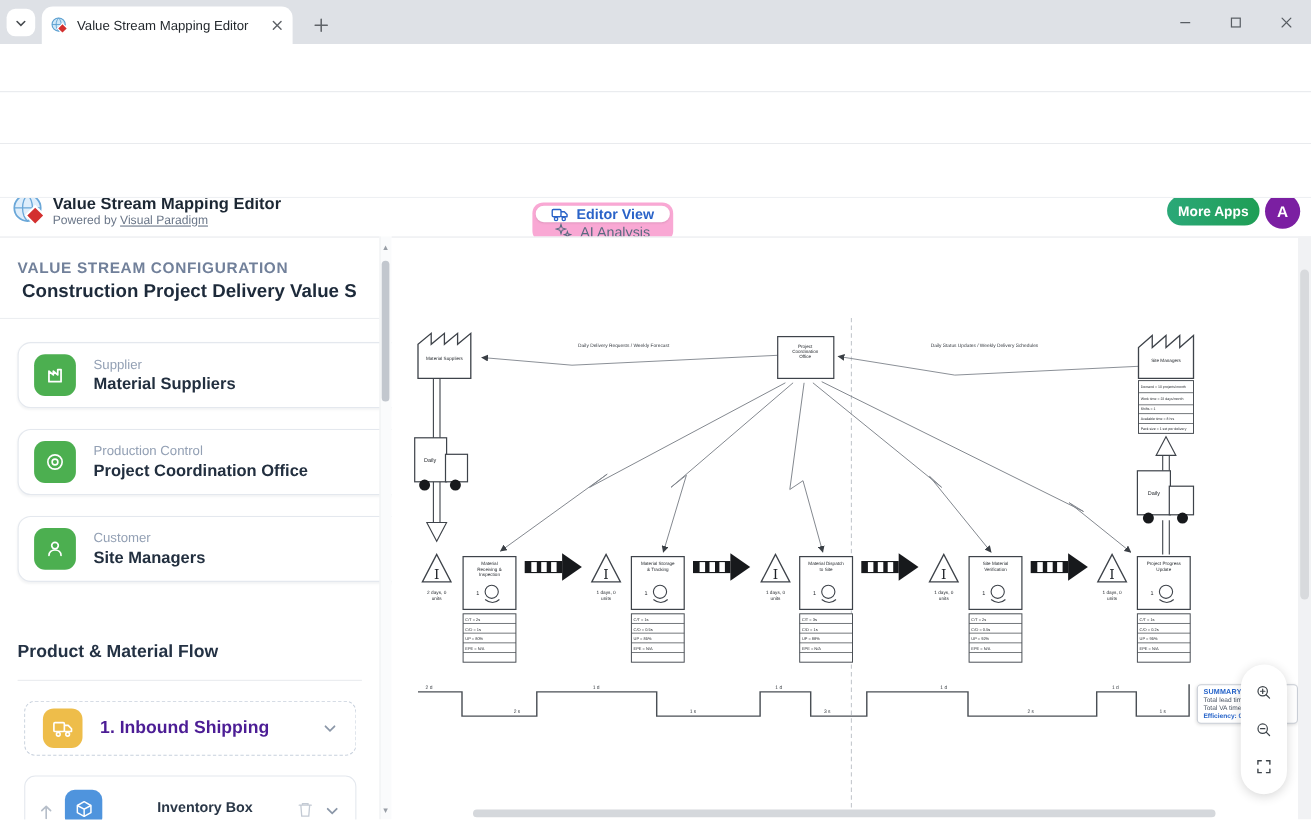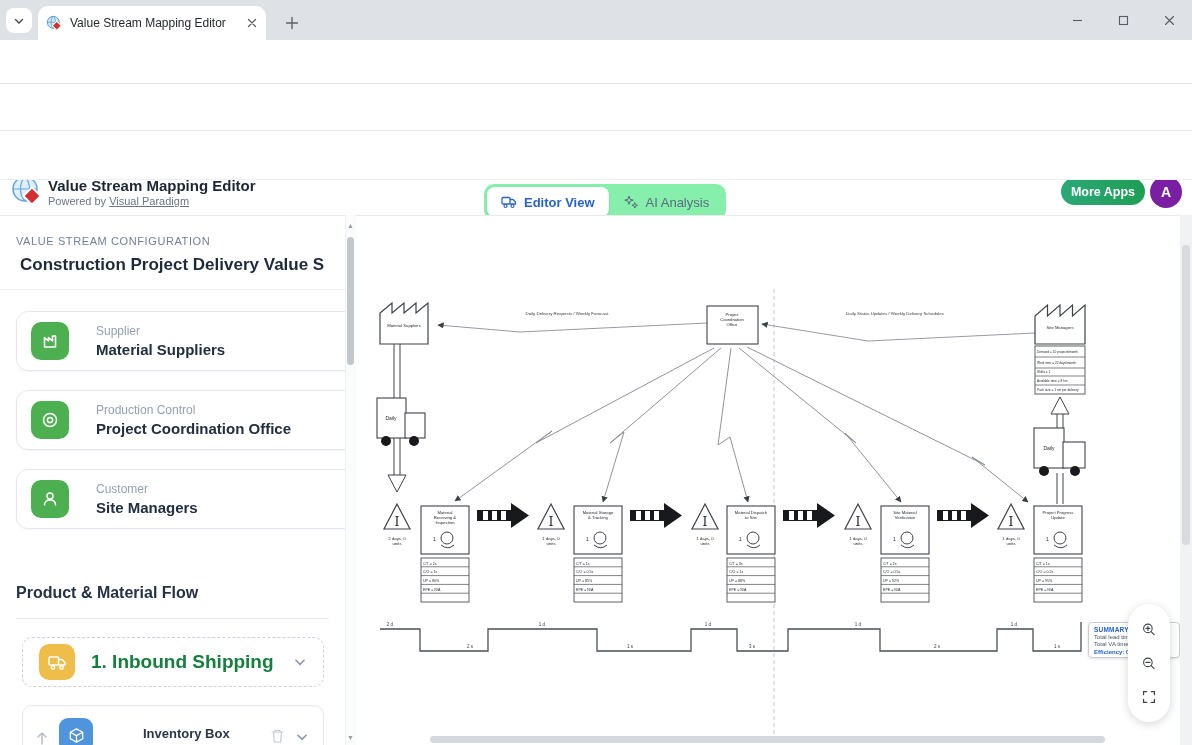--- a/index.html
+++ b/index.html
@@ -33,40 +33,40 @@
   .avatar-purple{left:1150px;top:92px;width:32px;height:32px;border-radius:50%;background:#7b1fa2;color:#fff;
       font-size:14px;font-weight:bold;display:flex;align-items:center;justify-content:center;}
   
   .menurow{left:0;top:131px;width:1192px;height:49px;background:#fff;border-bottom:1px solid #eef0f3;box-sizing:border-box;}
   .filebtn{left:16px;top:141px;width:82px;height:31px;background:#fff;border:1px solid #d7dce3;border-radius:8px;
            display:flex;align-items:center;justify-content:space-between;padding:0 12px;box-sizing:border-box;
            font-size:13px;color:#2c3a4a;font-family:inherit;}
   .helpbtn{left:1151px;top:139px;width:33px;height:33px;background:#fff;border:1px solid #d7dce3;border-radius:10px;
            display:flex;align-items:center;justify-content:center;}
   
-  .viewtabs{left:484px;top:184px;height:30px;background:#86efac;border-radius:10px;display:flex;align-items:center;padding:3px;box-sizing:content-box;}
+  .viewtabs{left:484px;top:184px;height:30px;background:#f9a8d4;border-radius:10px;display:flex;align-items:center;padding:3px;box-sizing:content-box;flex-direction:column;}
   .vtab{height:30px;display:flex;align-items:center;gap:7px;padding:0 14px;border-radius:8px;font-size:13px;}
   .vtab.active{background:#fff;color:#2a63c8;font-weight:bold;box-shadow:0 1px 2px rgba(0,0,0,.10);}
   .vtab.idle{color:#5a6a80;}
   
   .sidebar{left:0;top:215px;width:345px;height:530px;background:#fff;border-top:1px solid #e8eaed;box-sizing:border-box;}
-  .sectlabel{left:16px;top:234px;font-size:11px;font-weight:normal;letter-spacing:.6px;color:#71809a;}
+  .sectlabel{left:16px;top:234px;font-size:14px;font-weight:bold;letter-spacing:.6px;color:#71809a;}
   .streamtitle{left:16px;top:254px;width:329px;font-size:17px;font-weight:bold;color:#1d2a3a;white-space:nowrap;overflow:hidden;}
   .hdiv{left:0;top:288px;width:345px;height:1px;background:#eceef1;}
   .card{left:16px;width:368px;height:60px;background:#fff;border:1px solid #e4e8ee;border-radius:12px;
-        box-shadow:0 1px 2px rgba(20,30,50,.05);display:flex;align-items:center;padding:0 14px;box-sizing:border-box;gap:27px;}
+        box-shadow:0 1px 2px rgba(20,30,50,.05);display:flex;align-items:center;padding:0 14px;box-sizing:border-box;gap:16px;}
   .badge{width:38px;height:38px;border-radius:10px;display:flex;align-items:center;justify-content:center;flex:none;}
   .cardtxt{flex:1;min-width:0;}
   .cardlabel{font-size:12px;color:#93a0b4;margin-bottom:3px;}
   .cardvalue{font-size:15px;font-weight:bold;color:#222f3f;white-space:nowrap;overflow:hidden;}
   .flowhead{left:16px;top:583px;font-size:16px;font-weight:bold;color:#243244;}
   .hdiv2{left:16px;top:617px;width:313px;height:1px;background:#e9ecef;}
   .dashcard{left:22px;top:636px;width:302px;height:50px;border:1.5px dashed #c8d1dd;border-radius:10px;background:#fff;
             display:flex;align-items:center;padding:0 16px;box-sizing:border-box;gap:16px;}
-  .dashlabel{flex:1;font-size:19px;font-weight:bold;color:#15803d;}
+  .dashlabel{flex:1;font-size:16px;font-weight:bold;color:#4c1d95;}
   .invcard{left:22px;top:704px;width:302px;height:70px;background:#fff;border:1px solid #e4e8ee;border-radius:10px;
            display:flex;align-items:flex-start;padding:12px 14px 0 12px;box-sizing:border-box;gap:10px;}
   .invlabel{flex:1;font-size:13px;font-weight:bold;color:#2a3747;padding-top:8px;margin-left:40px;}
   
   .sbtrack{left:345px;top:215px;width:11px;height:530px;background:#fafbfc;border-left:1px solid #eef0f2;box-sizing:border-box;}
   .sbthumb{left:347px;top:237px;width:7px;height:128px;background:#c2c7ce;border-radius:4px;}
   .sbarrow{left:345px;width:11px;text-align:center;font-size:7px;color:#989ea6;line-height:10px;}
   .cvtrack{left:1180px;top:215px;width:12px;height:530px;background:#f1f2f4;}
   .cvthumb{left:1182px;top:245px;width:8px;height:300px;background:#d8dadd;border-radius:4px;}
   .hbtrack{left:365px;top:734px;width:815px;height:10px;}

